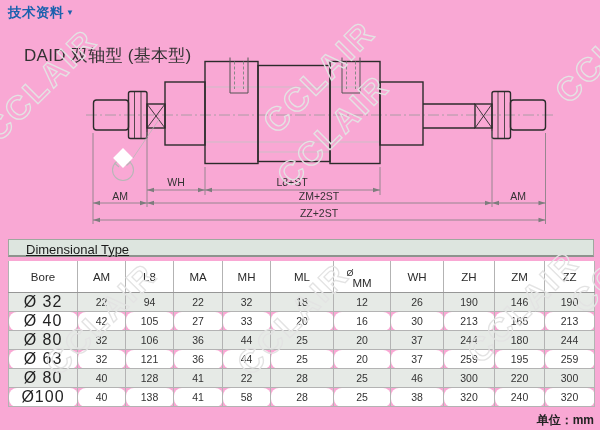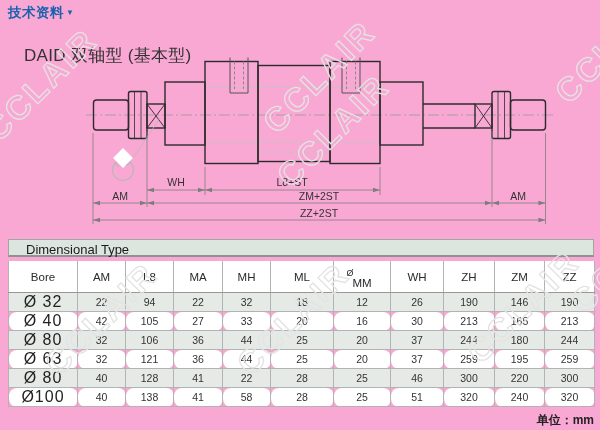--- a/index.html
+++ b/index.html
@@ -18,21 +18,21 @@
   #drawing{position:absolute;left:0;top:0;z-index:2;}
 
   
   .wm{position:absolute;z-index:8;pointer-events:none;font-size:33px;font-weight:bold;
       letter-spacing:3px;color:transparent;-webkit-text-stroke:1.3px #e3e3e3;
       transform:rotate(-45deg);white-space:nowrap;}
 
   
   .section-bar{position:absolute;left:8px;top:239px;width:586px;height:18px;box-sizing:border-box;
                background:#dde5df;border:1px solid #9fa89f;border-bottom:2px solid #8d938d;
-               font-size:13px;color:#1a1a1a;line-height:19px;padding-left:17px;z-index:4;}
+               font-size:13px;color:#1a1a1a;line-height:19px;padding-left:17px;z-index:4;text-decoration:underline;}
 
   table.dim{position:absolute;left:8px;top:261px;width:586px;border-collapse:collapse;
             table-layout:fixed;z-index:4;background:transparent;}
   table.dim th,table.dim td{border:1px solid #b3b3b3;text-align:center;vertical-align:middle;
             padding:0;font-weight:normal;}
   table.dim th{height:31px;font-size:11.5px;color:#2a2a2a;border-top:none;border-bottom:1px solid #979797;background:#fff;}
   table.dim td{height:15.4px;font-size:10.5px;color:#333;}
   table.dim td.bore{font-size:16px;letter-spacing:1px;color:#222;}
   table.dim tr.odd td{background:#e6eae6;}
   table.dim tr.even td{background:#ffffff;border-radius:8px;}
@@ -265,21 +265,21 @@
         <td>300</td>
       </tr>
       <tr class="even">
         <td class="bore">Ø100</td>
         <td>40</td>
         <td>138</td>
         <td>41</td>
         <td>58</td>
         <td>28</td>
         <td>25</td>
-        <td>51</td>
+        <td>38</td>
         <td>320</td>
         <td>240</td>
         <td>320</td>
       </tr>
     </tbody>
   </table>
 
   <div class="unit-note">单位：mm</div>
 
 </div>

